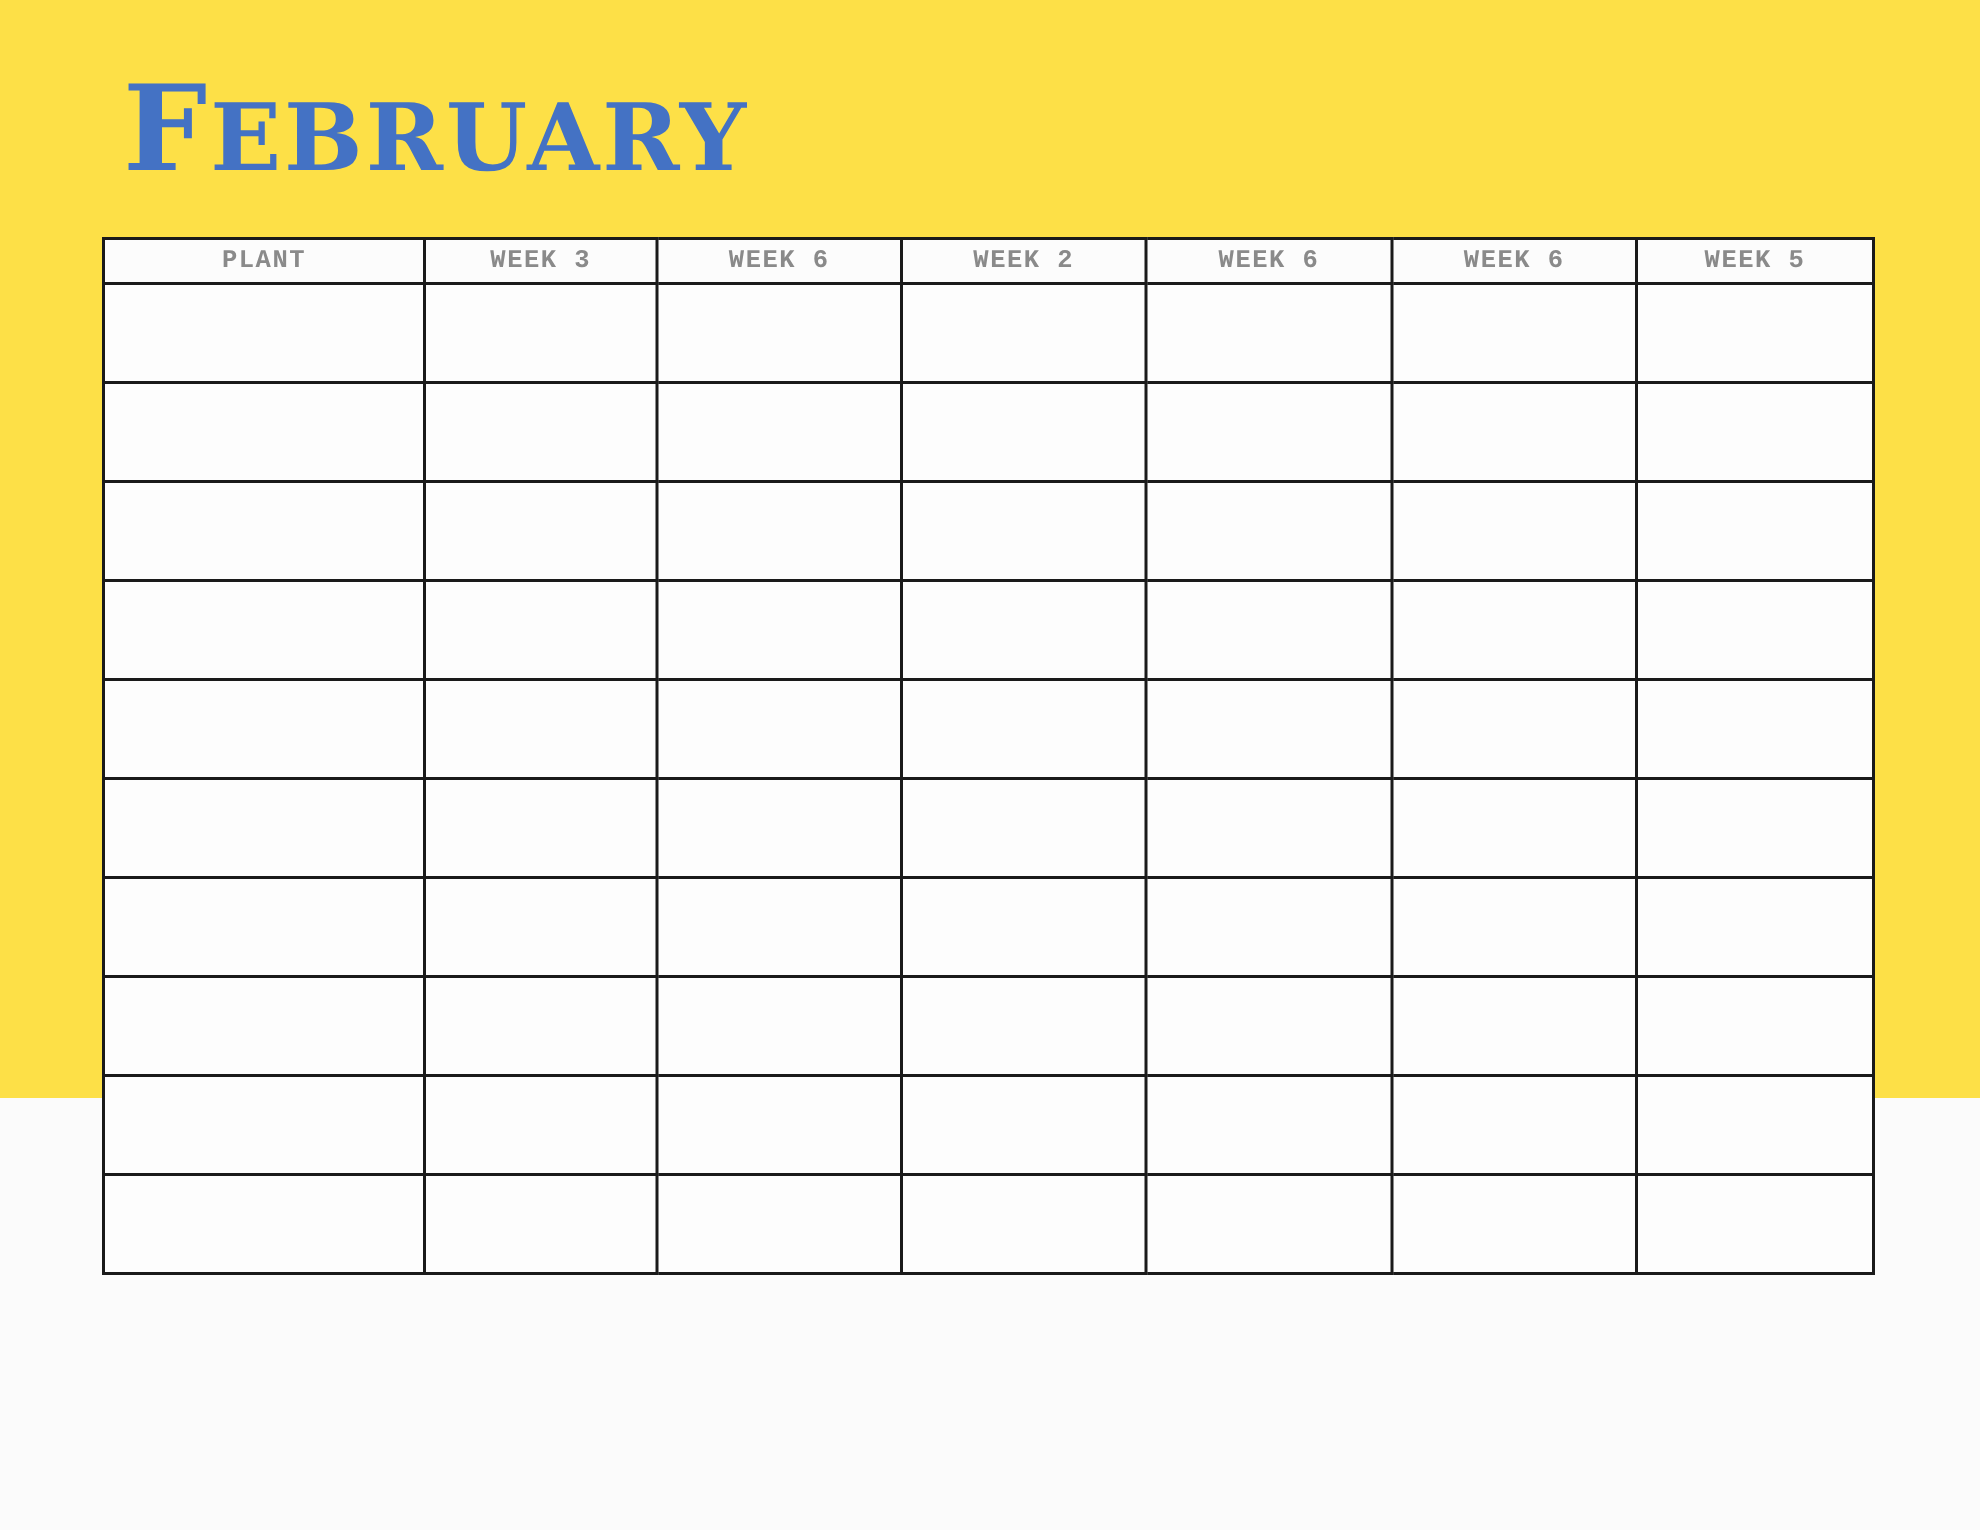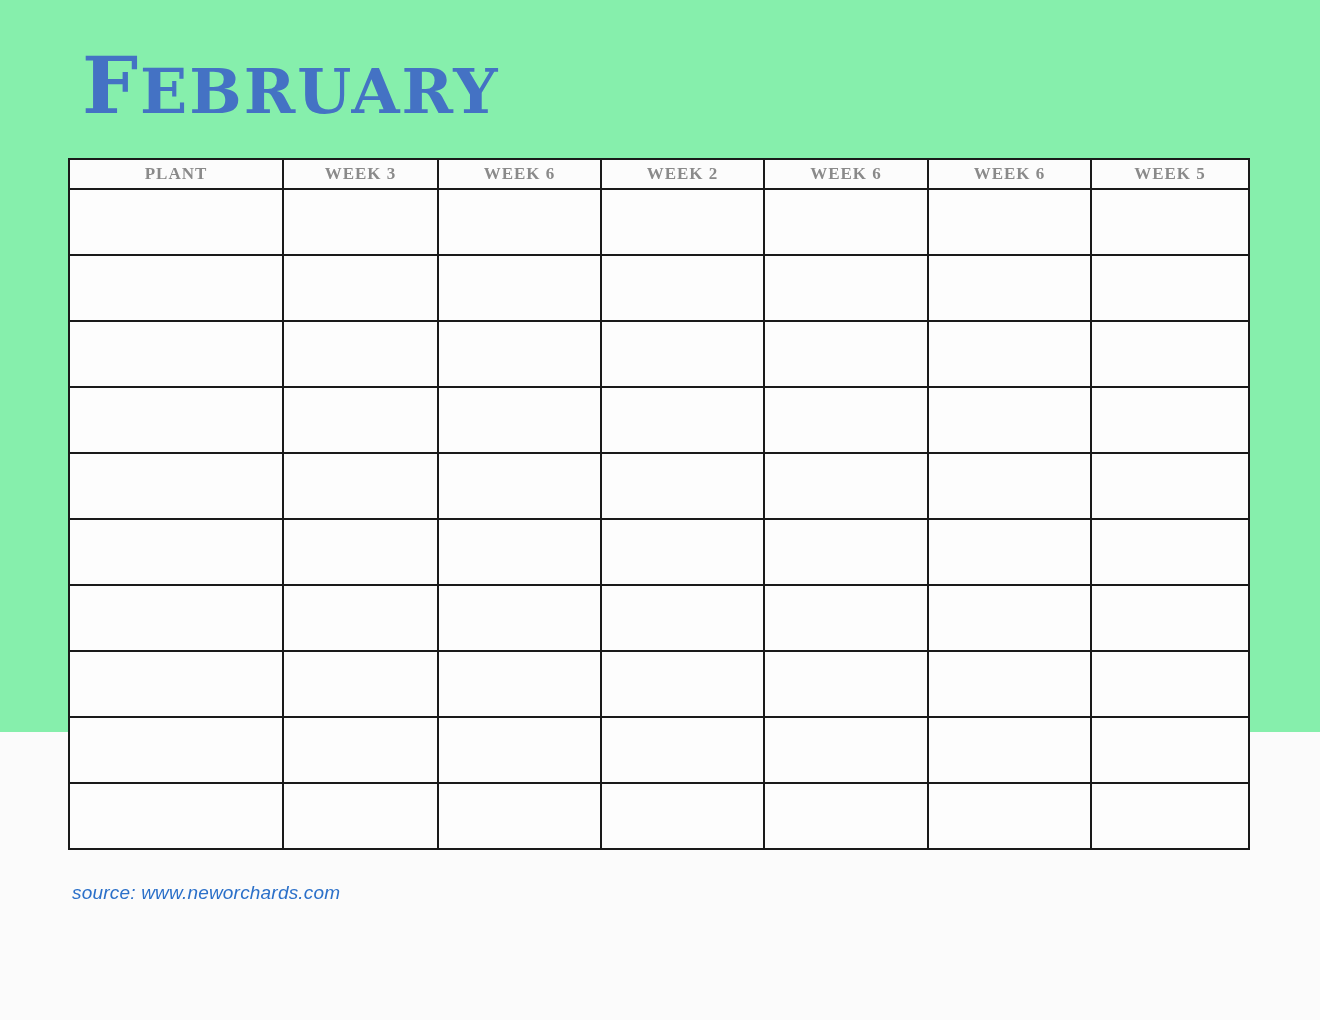--- a/index.html
+++ b/index.html
@@ -9,21 +9,21 @@
     height: 1020px;
     background: #fbfbfb;
     font-family: "DejaVu Serif", serif;
     overflow: hidden;
   }
 
   .page {
     position: relative;
     width: 1320px;
     height: 732px;
-    background: #86efac;
+    background: #fde047;
   }
 
   
   .month-title {
     position: absolute;
     left: 82px;
     top: 46px;
     color: #4472C4;
     font-weight: bold;
     font-size: 62px;
@@ -59,21 +59,21 @@
     table-layout: fixed;
     background: #fdfdfd;
   }
   table.planting-table th,
   table.planting-table td {
     border: 2px solid #1a1a1a;
   }
   table.planting-table th {
     height: 30px;
     color: #8a8a8a;
-    font-family: Liberation Serif, serif;
+    font-family: Liberation Mono, monospace;
     font-weight: bold;
     font-size: 17px;
     letter-spacing: 1px;
     text-align: center;
     vertical-align: middle;
     background: #fcfcfc;
   }
   table.planting-table td {
     height: 66px;
     background: #fdfdfd;
@@ -207,15 +207,14 @@
           <td></td>
           <td></td>
           <td></td>
           <td></td>
           <td></td>
           <td></td>
         </tr>
       </tbody>
   </table>
 
-  <div class="source-line">source: www.neworchards.com</div>
 
 </div>
 
 </body></html>

